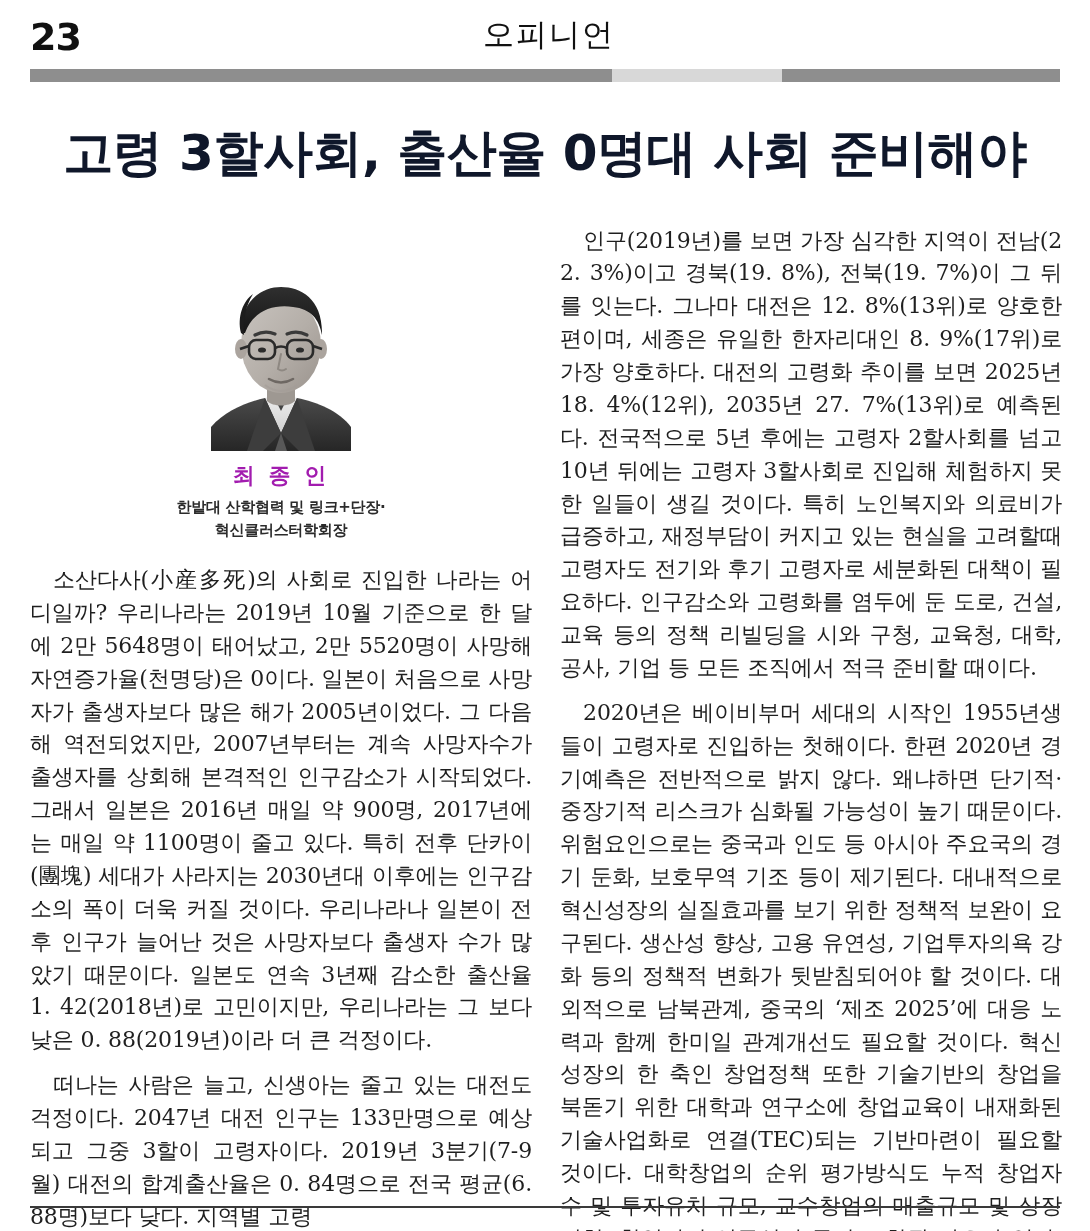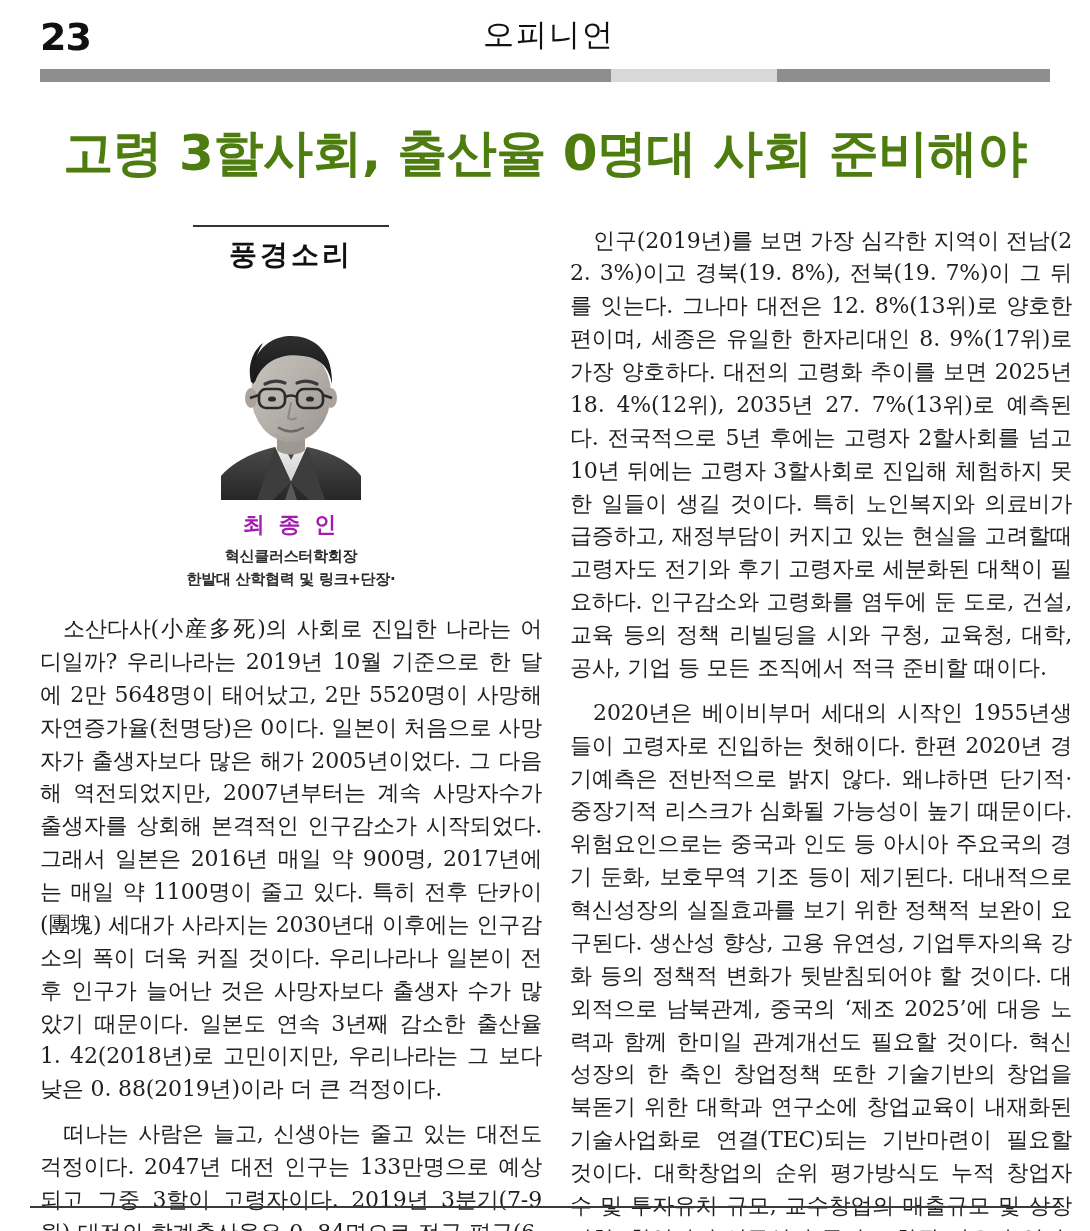--- a/index.html
+++ b/index.html
@@ -14,21 +14,21 @@
     color: #1a1a1a;
     position: relative;
     overflow: hidden;
   }
 
   .page {
     width: 1090px;
     height: 1231px;
     position: relative;
     box-sizing: border-box;
-    padding: 0 40px;
+    padding: 0 30px;
   }
 
   
   .masthead {
     position: relative;
     height: 58px;
     display: flex;
     align-items: flex-end;
     justify-content: space-between;
   }
@@ -90,21 +90,21 @@
   .band-seg-light { background: #d8d8d8; }
 
   
   .headline {
     margin-top: 43px;
     text-align: center;
     font-family: "DejaVu Sans", "Liberation Sans", sans-serif;
     font-size: 50px;
     font-weight: 700;
     letter-spacing: -0.5px;
-    color: #4d7c0f;
+    color: #0f172a;
     line-height: 1.15;
     white-space: nowrap;
   }
 
   
   .columns {
     display: flex;
     margin-top: 42px;
     gap: 28px;
   }
@@ -210,24 +210,20 @@
     <div class="band-seg-light" style="width:16.5%"></div>
     <div class="band-seg-dark" style="width:27%"></div>
   </div>
 
   <h1 class="headline">고령 3할사회, 출산율 0명대 사회 준비해야</h1>
 
   <div class="columns">
 
     <div class="col col-left">
 
-      <div class="column-brand">
-        <div class="brand-rule"></div>
-        <div class="brand-name">풍경소리</div>
-      </div>
 
       <div class="portrait-wrap">
         <svg class="portrait" viewBox="0 0 148 190">
           <defs>
             <linearGradient id="hairG" x1="0" y1="0" x2="0" y2="1">
               <stop offset="0%" stop-color="#2f2f2f"></stop>
               <stop offset="100%" stop-color="#151515"></stop>
             </linearGradient>
             <linearGradient id="faceG" x1="0" y1="0" x2="1" y2="1">
               <stop offset="0%" stop-color="#c9c4bf"></stop>
@@ -282,22 +278,22 @@
           <path d="M74 93 L71 108 q4 3 8 0" stroke="#8e8882" stroke-width="2" fill="none" stroke-linecap="round"></path>
 
           <path d="M62 118 q12 7 24 0" stroke="#6e6863" stroke-width="2.6" fill="none" stroke-linecap="round"></path>
 
           <path d="M58 124 q16 12 32 0" stroke="#a39d97" stroke-width="2" fill="none" opacity="0.6"></path>
         </svg>
       </div>
 
       <div class="author-name">최 종 인</div>
       <div class="author-title">
+        <div>한밭대 산학협력 및 링크+단장·</div>
         <div>혁신클러스터학회장</div>
-        <div>한밭대 산학협력 및 링크+단장·</div>
       </div>
 
       <div class="body-text">
         <p class="para">소산다사(小産多死)의 사회로 진입한 나라는 어디일까? 우리나라는 2019년 10월 기준으로 한 달에 2만 5648명이 태어났고, 2만 5520명이 사망해 자연증가율(천명당)은 0이다. 일본이 처음으로 사망자가 출생자보다 많은 해가 2005년이었다. 그 다음해 역전되었지만, 2007년부터는 계속 사망자수가 출생자를 상회해 본격적인 인구감소가 시작되었다. 그래서 일본은 2016년 매일 약 900명, 2017년에는 매일 약 1100명이 줄고 있다. 특히 전후 단카이(團塊) 세대가 사라지는 2030년대 이후에는 인구감소의 폭이 더욱 커질 것이다. 우리나라나 일본이 전후 인구가 늘어난 것은 사망자보다 출생자 수가 많았기 때문이다. 일본도 연속 3년째 감소한 출산율 1. 42(2018년)로 고민이지만, 우리나라는 그 보다 낮은 0. 88(2019년)이라 더 큰 걱정이다.</p>
         <p class="para">떠나는 사람은 늘고, 신생아는 줄고 있는 대전도 걱정이다. 2047년 대전 인구는 133만명으로 예상되고 그중 3할이 고령자이다. 2019년 3분기(7-9월) 대전의 합계출산율은 0. 84명으로 전국 평균(6. 88명)보다 낮다. 지역별 고령</p>
       </div>
     </div>
 
     <div class="col col-right">
       <div class="body-text">

